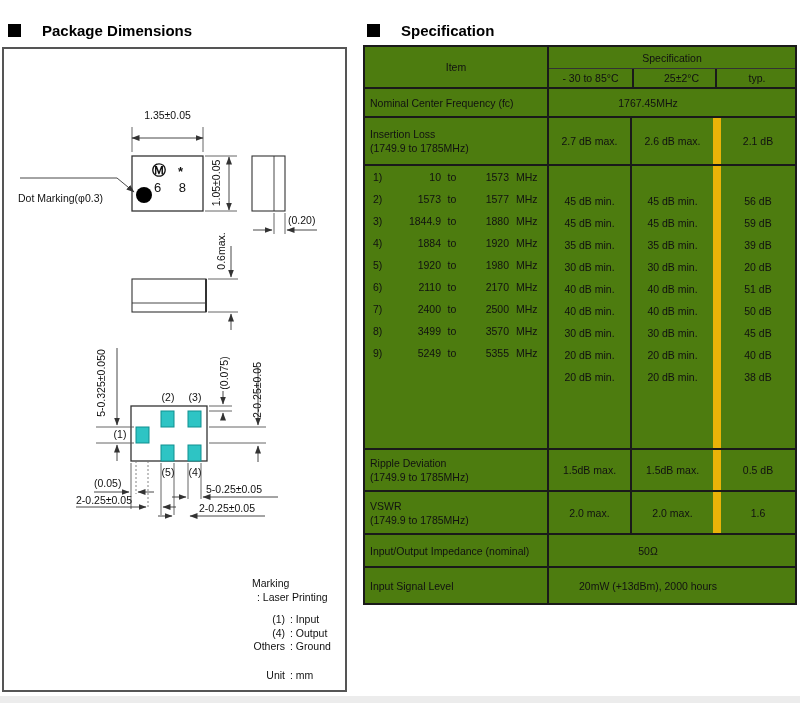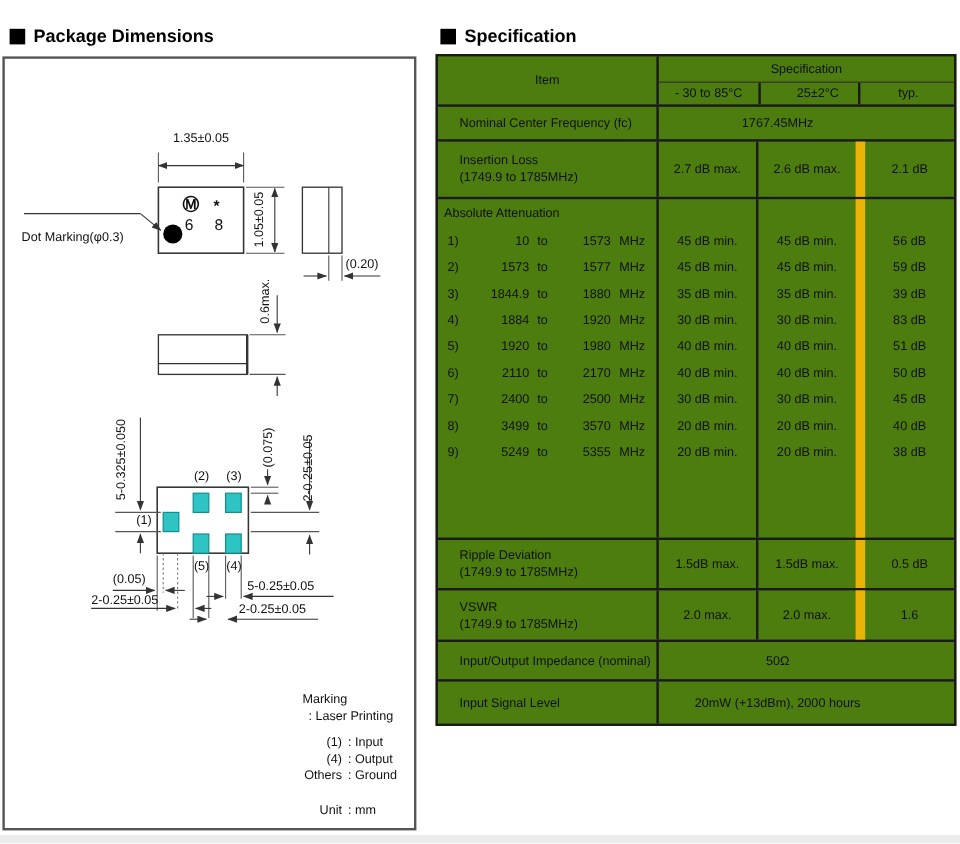--- a/index.html
+++ b/index.html
@@ -1,20 +1,20 @@
 <!DOCTYPE html>
 <html><head>
 <meta charset="utf-8">
 <style>
   html,body{margin:0;padding:0;background:#fff;}
   body{width:800px;height:703px;position:relative;overflow:hidden;
        font-family:"Liberation Sans","DejaVu Sans",sans-serif;color:#111;}
   .abs{position:absolute;}
   
-  .heading{position:absolute;display:flex;align-items:center;gap:7px;
+  .heading{position:absolute;display:flex;align-items:center;gap:21px;
            font-size:15px;font-weight:bold;color:#000;}
   .sq{width:13px;height:13px;background:#000;display:inline-block;}
   
   #pkg-box{position:absolute;left:2px;top:47px;width:341px;height:641px;
            border:2px solid #555;background:#fff;}
   svg.lines{position:absolute;left:0;top:0;}
   .lbl{position:absolute;font-size:10.5px;white-space:nowrap;color:#111;}
   .ctr{text-align:center;}
   .rot{transform:rotate(-90deg);transform-origin:center center;text-align:center;}
   .logo{font-size:14px;font-weight:bold;}
@@ -30,21 +30,21 @@
   .trow{position:absolute;left:0;width:430px;border-bottom:2px solid #1a1a1a;box-sizing:border-box;}
   .trow.last{border-bottom:none;}
   .cell{position:absolute;top:0;bottom:0;box-sizing:border-box;}
   .c0{left:0;width:182px;}
   .c1{left:182px;width:83px;border-left:2px solid #1a1a1a;}
   .c2{left:265px;width:83px;border-left:2px solid #1a1a1a;}
   .c3{left:348px;width:82px;border-left:8px solid #eab308;text-align:right;}
   .cspan{left:182px;width:200px;border-left:2px solid #1a1a1a;}
   .vcell{display:flex;align-items:center;justify-content:center;}
   .item-cell{display:flex;flex-direction:column;justify-content:center;
-             padding-left:18px;line-height:14px;}
+             padding-left:5px;line-height:14px;}
   .hdr-top{position:absolute;left:0;right:0;top:0;height:21px;border-bottom:1px solid #333;
            display:flex;align-items:center;justify-content:center;}
   .hdr-bot{position:absolute;left:0;right:0;top:22px;bottom:0;}
   
   .aa-head{height:24px;display:flex;align-items:center;padding-left:5px;}
   .aa-row{display:flex;align-items:center;height:22px;padding-left:8px;}
   .aa-n{width:20px;}
   .aa-from{width:48px;text-align:right;}
   .aa-toword{width:22px;text-align:center;}
   .aa-toval{width:46px;text-align:right;}
@@ -237,21 +237,20 @@
     <div class="cell c2 vcell">
         <span>2.6 dB max.</span>
       </div>
     <div class="cell c3 vcell">
         <span>2.1 dB</span>
       </div>
   </div>
 
   <div class="trow" style="top:119px;height:284px;">
     <div class="cell c0">
-      <div class="aa-head">Absolute Attenuation</div>
       <div>
         <div class="aa-row">
           <span class="aa-n">1)</span>
             <span class="aa-from">10</span>
             <span class="aa-toword">to</span>
             <span class="aa-toval">1573</span>
             <span class="aa-unit">MHz</span>
         </div>
         <div class="aa-row">
           <span class="aa-n">2)</span>
@@ -335,21 +334,21 @@
         <div class="aa-val">30 dB min.</div>
         <div class="aa-val">20 dB min.</div>
         <div class="aa-val">20 dB min.</div>
       </div>
     </div>
     <div class="cell c3">
       <div class="aa-vcol">
         <div class="aa-val">56 dB</div>
         <div class="aa-val">59 dB</div>
         <div class="aa-val">39 dB</div>
-        <div class="aa-val">83 dB</div>
+        <div class="aa-val">20 dB</div>
         <div class="aa-val">51 dB</div>
         <div class="aa-val">50 dB</div>
         <div class="aa-val">45 dB</div>
         <div class="aa-val">40 dB</div>
         <div class="aa-val">38 dB</div>
       </div>
     </div>
   </div>
 
   <div class="trow" style="top:403px;height:42px;">

